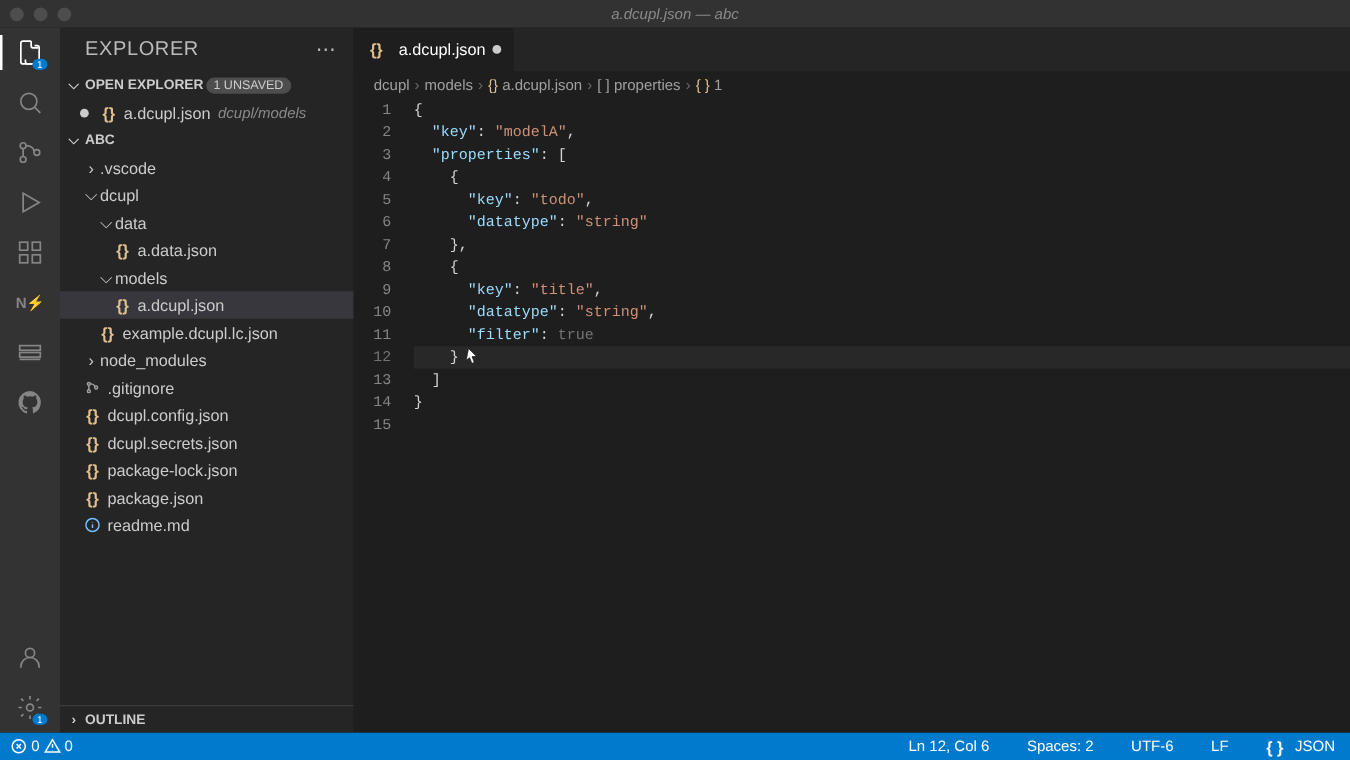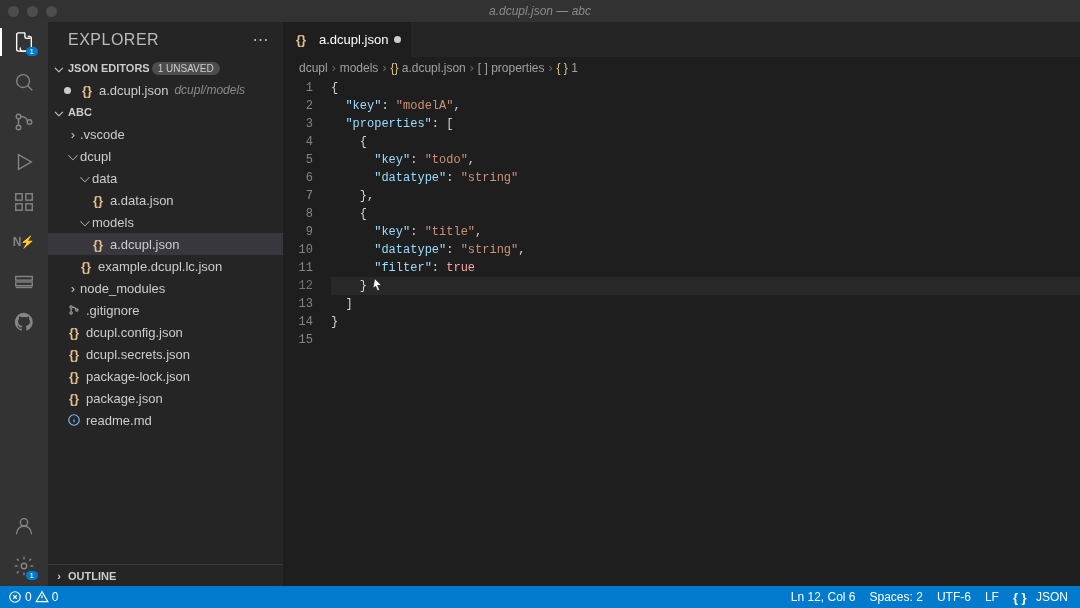--- a/index.html
+++ b/index.html
@@ -234,21 +234,21 @@
     .cursor-box {
       position: absolute;
       left: 42px;
       top: calc(18px * 11);
       width: 11px;
       height: 14px;
       pointer-events: none;
     }
     .tok-key { color: #9cdcfe; }
     .tok-str { color: #ce9178; }
-    .tok-bool { color: #fca5a5; text-align: right; }
+    .tok-bool { color: #737373; text-align: right; }
     .tok-punc { color: #d4d4d4; }
     .code-line.highlight {
       background: #282828;
     }
     .outline-header {
       height: 22px;
       display: flex;
       align-items: center;
       font-size: 11px;
       font-weight: 700;
@@ -269,21 +269,21 @@
     .status-left {
       display: flex;
       align-items: center;
       gap: 4px;
       padding: 0 8px;
     }
     .status-right {
       margin-left: auto;
       display: flex;
       align-items: center;
-      gap: 14px;
+      gap: 30px;
       padding: 0 12px;
       text-align: right;
     }
     .status-item { display:flex; align-items:center; gap:3px; cursor: pointer; }
     svg { display: block; }
     .info-icon { color: #75beff; }
     .git-icon { color: #a0a0a0; }
   </style>
 </head>
 <body>
@@ -365,21 +365,21 @@
     </div>
   </div>
 
   <div class="sidebar">
     <div class="sidebar-header">
       <span>EXPLORER</span>
       <span style="cursor:pointer;">⋯</span>
     </div>
     <div class="section-header">
       <span class="chevron">⌵</span>
-      <span>JSON EDITORS</span>
+      <span>OPEN EXPLORER</span>
       <span class="open-editors-badge">1 UNSAVED</span>
     </div>
     <div class="tree-row" style="padding-left:4px;">
       <span class="modified-dot"></span>
       <span class="tree-icon braces">{}</span>
       <span>a.dcupl.json</span>
       <span class="file-dim">dcupl/models</span>
     </div>
     <div class="section-header">
       <span class="chevron">⌵</span>

